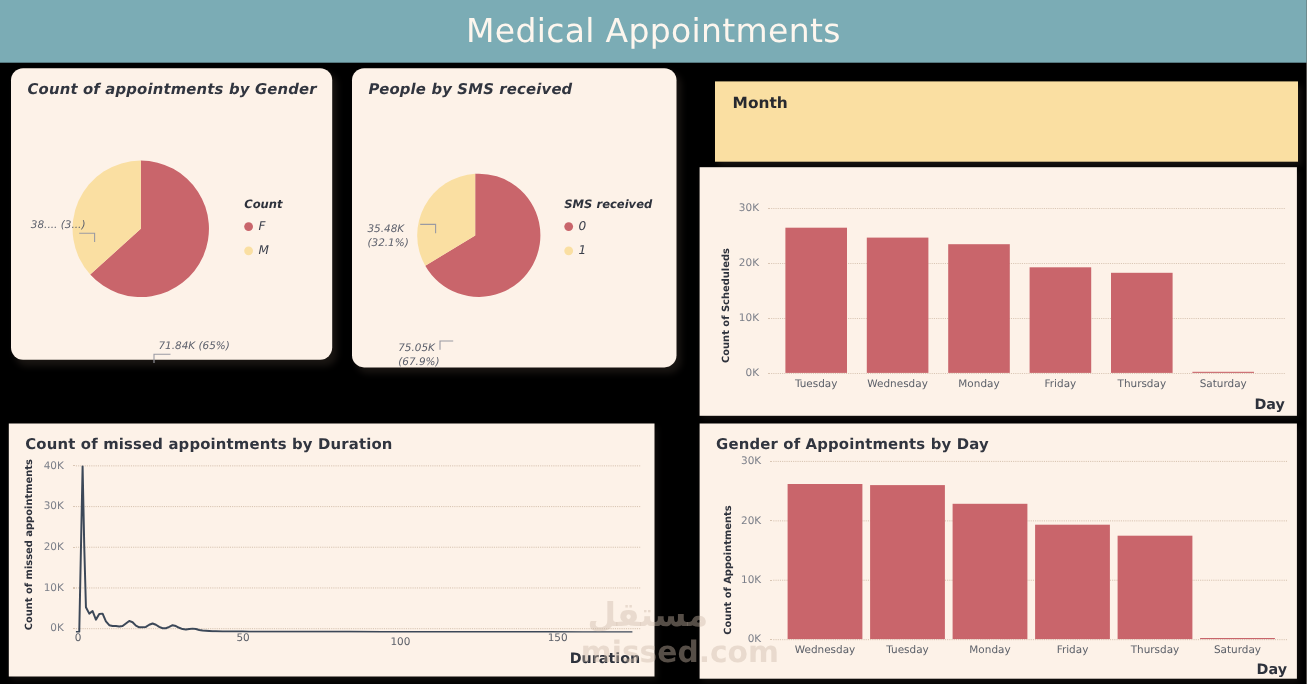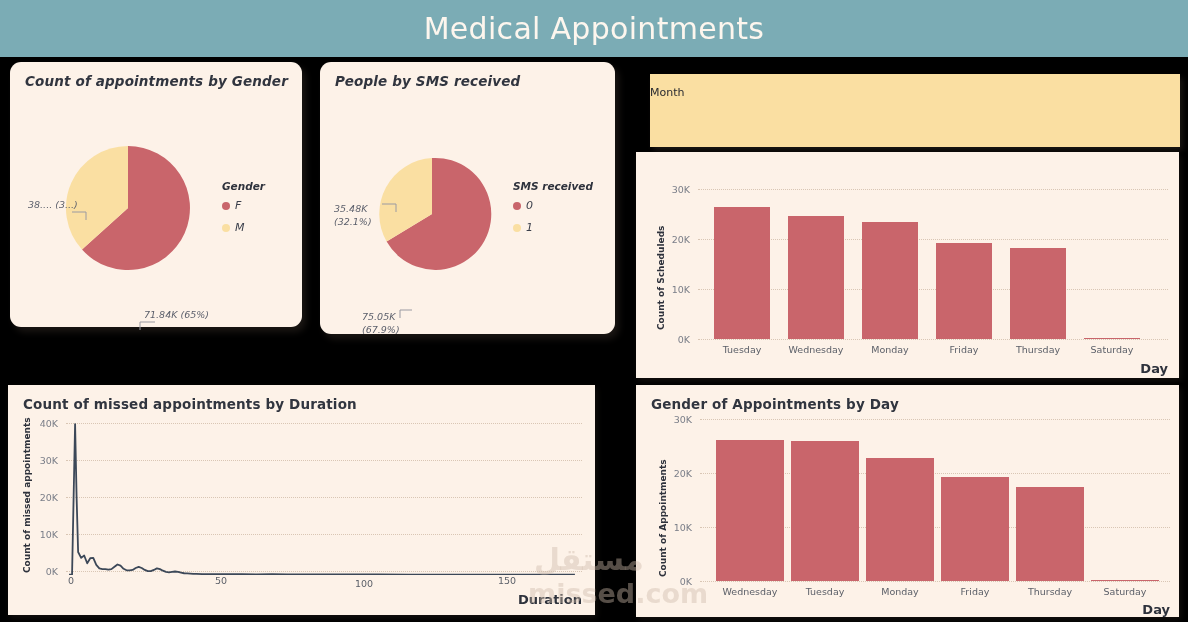--- a/index.html
+++ b/index.html
@@ -58,22 +58,22 @@
     white-space: pre-line;
   }
 
   
   .slicer {
     position: absolute;
     background: #FADFA2;
     box-shadow: 3px 4px 6px rgba(120,100,85,0.22);
   }
   .slicer-label {
-    position: absolute; left: 0; top: 12px;
-    font-size: 11px; font-weight: 400; color: #27292F;
+    position: absolute; left: 16px; top: 12px;
+    font-size: 14px; font-weight: 700; color: #27292F;
   }
   .slicer-box {
     position: absolute; left: 16px; top: 33px;
     width: 498px; height: 30px;
     border: 1px solid #E6CE96;
     background: transparent;
     display: flex; align-items: center; justify-content: space-between;
     padding: 0 10px 0 9px;
   }
   .slicer-value { font-size: 11.5px; color: #8A8378; }
@@ -141,21 +141,21 @@
 
     <svg class="plot" style="left:10px; top:78px;" width="200" height="190">
       <polyline points="52,72 66,72 66,80" fill="none" stroke="#9A9AA2" stroke-width="1"></polyline>
       <polyline points="120,190 120,182 135,182" fill="none" stroke="#9A9AA2" stroke-width="1"></polyline>
     </svg>
 
     <div class="pie-callout" style="left:18px; top:136px;">38.... (3...)</div>
     <div class="pie-callout" style="left:134px; top:246px;">71.84K (65%)</div>
 
     <div class="legend" style="left:212px; top:118px;">
-      <div class="legend-title">Gender</div>
+      <div class="legend-title">Count</div>
       <div class="legend-row">
         <span class="legend-dot" style="background:#C9656B;"></span>
         <span class="legend-label">F</span>
       </div>
       <div class="legend-row">
         <span class="legend-dot" style="background:#FADFA2;"></span>
         <span class="legend-label">M</span>
       </div>
     </div>
   </div>

